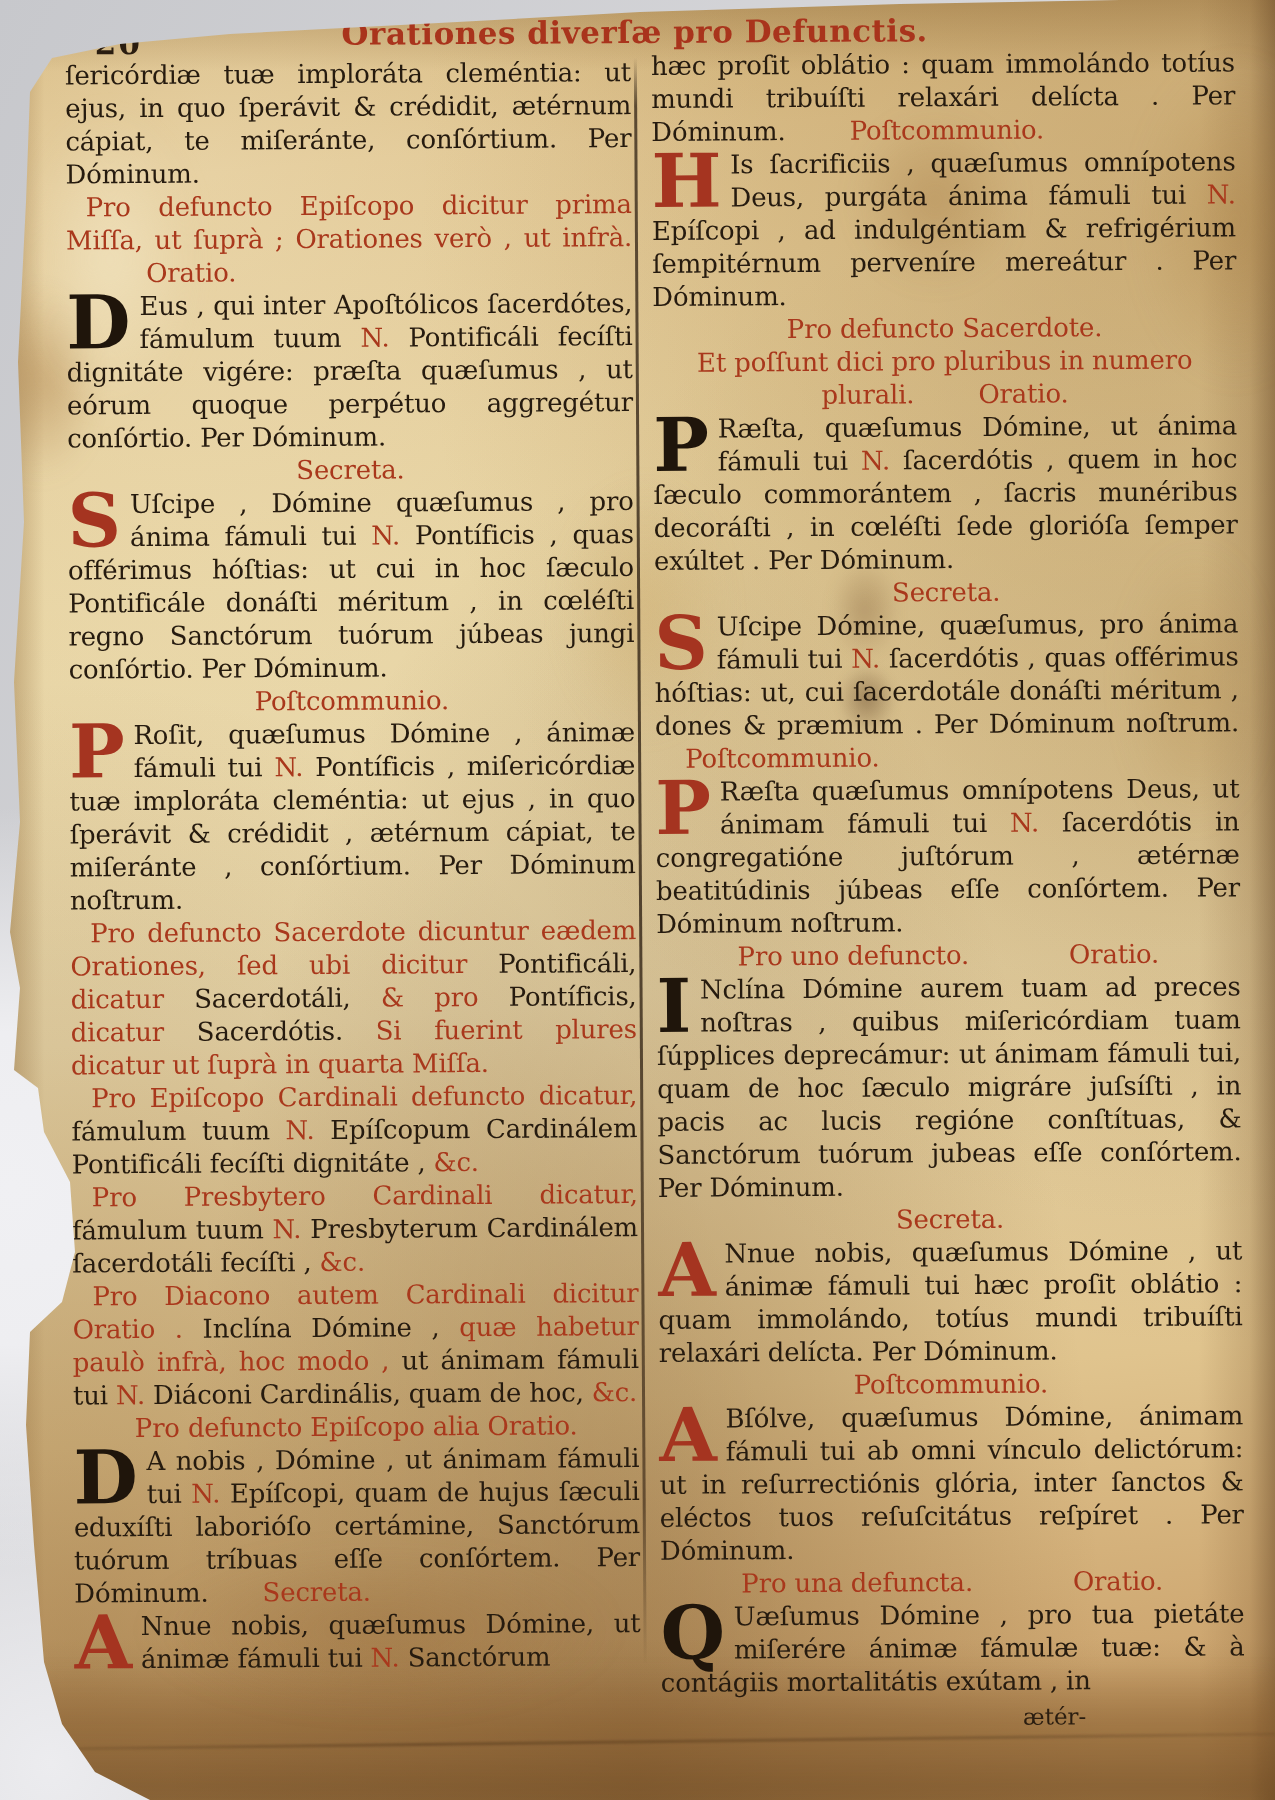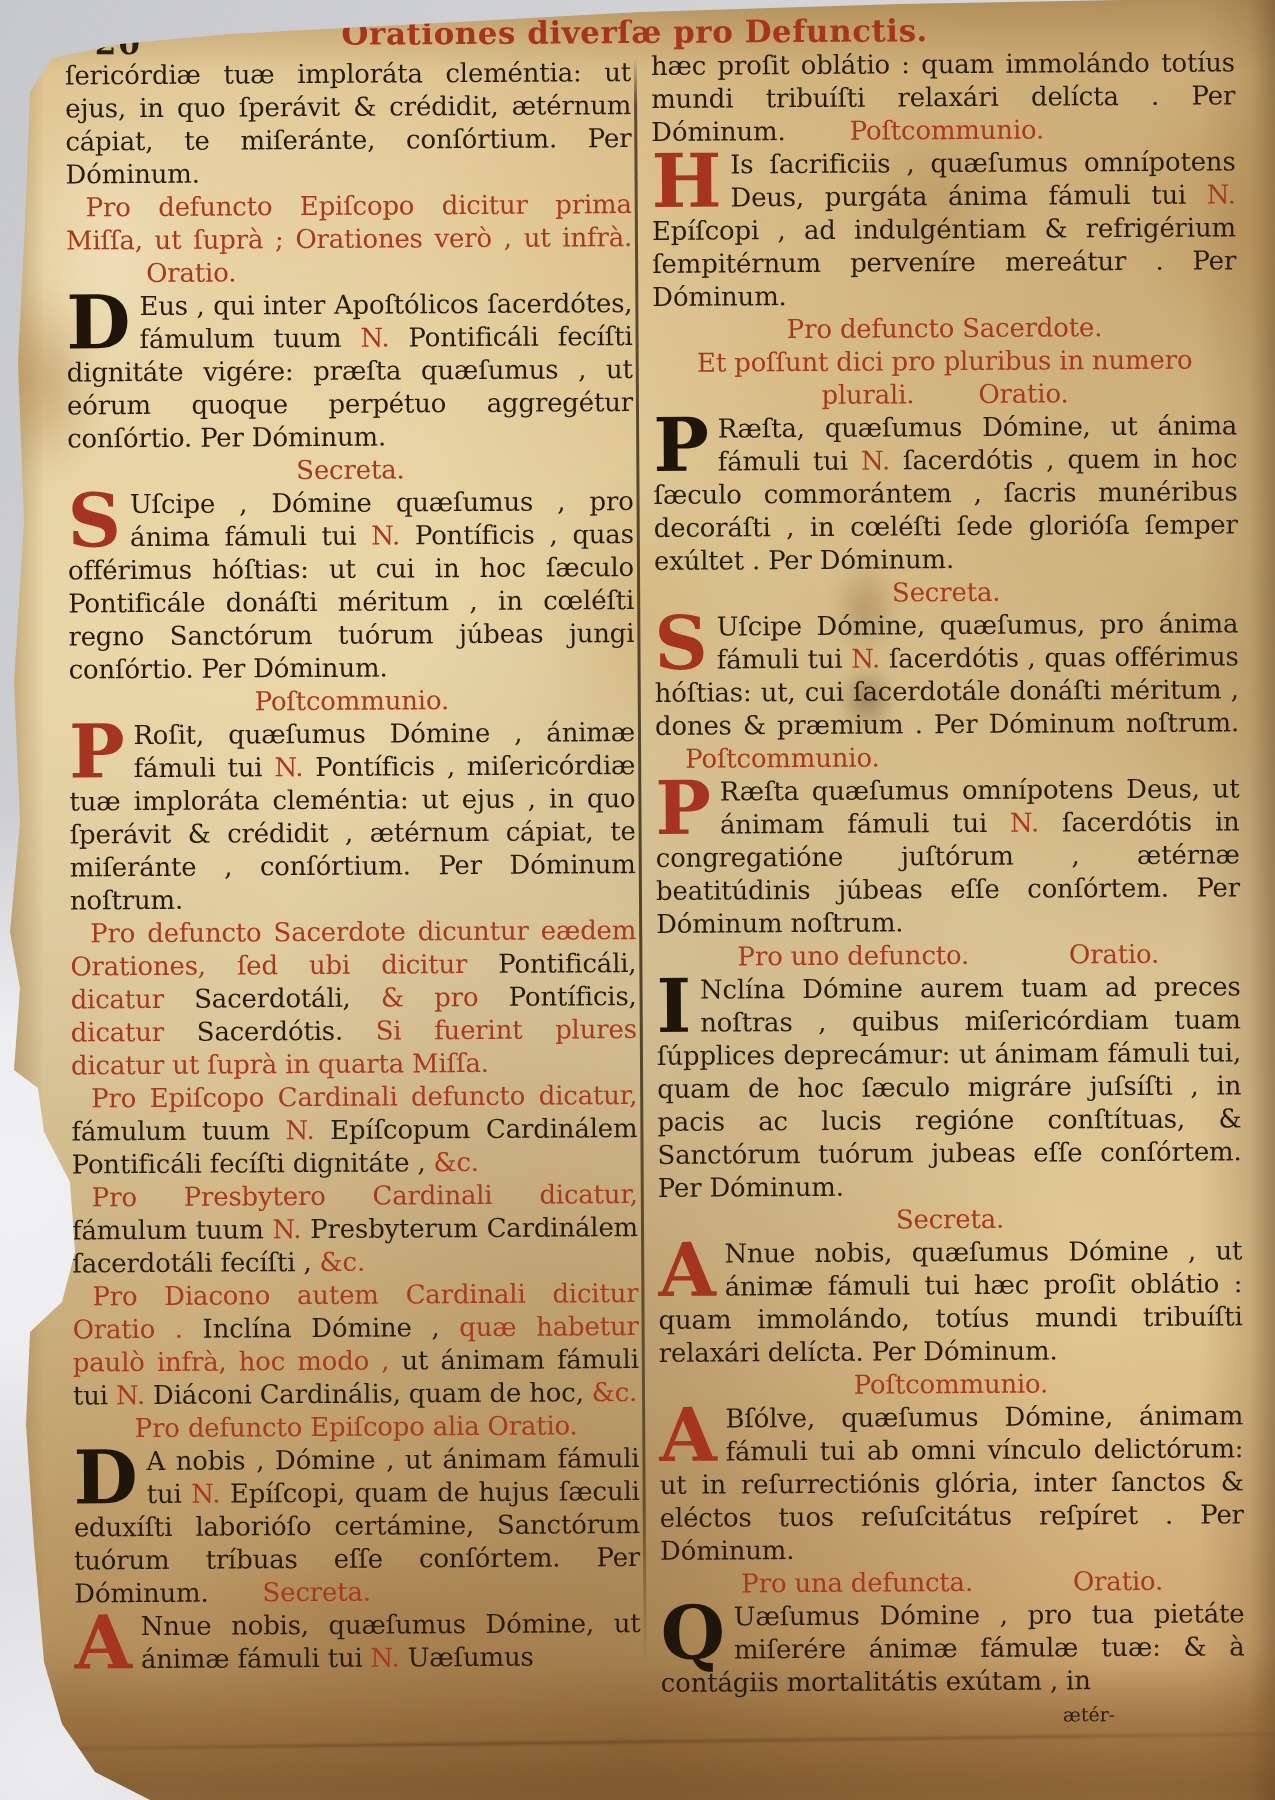--- a/index.html
+++ b/index.html
@@ -58,21 +58,21 @@
   .col-right{left:656px;top:50px;width:584px;}
   .block{margin:0;}
   .block.rubric{text-indent:20px;}
   .block.align-center{text-align:center;text-indent:0;}
   .red{color:#a9381c;}
   .blk{color:#261b0f;}
   .gap{display:inline-block;height:2px;}
   .dropcap{float:left;font-size:74px;line-height:60px;height:62px;padding:2px 9px 0 0;font-weight:bold;}
   .black-cap{color:#1f150b;}
   .red-cap{color:#a53420;}
-  .catchword{position:absolute;left:1018px;top:1706px;font-size:19px;color:#2a1d10;margin-left:40px;}
+  .catchword{position:absolute;left:1018px;top:1706px;font-size:23px;color:#2a1d10;}
 </style>
 </head>
 <body>
 
 <div class="scene">
   <div class="paper">
     <div class="stain s1"></div>
     <div class="stain s2"></div>
     <div class="stain s3"></div>
     <div class="stain s4"></div>
@@ -94,21 +94,21 @@
           <div class="block rubric align-center"><span class="red">Secreta.</span></div>
           <div class="block prayer"><span class="dropcap red-cap">S</span><span class="blk">Uſcipe , Dómine quæſumus , pro ánima fámuli tui </span><span class="red">N.</span><span class="blk"> Pontíficis , quas offérimus hóſtias: ut cui in hoc ſæculo Pontificále donáſti méritum , in cœléſti regno Sanctórum tuórum júbeas jungi conſórtio. Per Dóminum.</span></div>
           <div class="block rubric align-center"><span class="red">Poſtcommunio.</span></div>
           <div class="block prayer"><span class="dropcap red-cap">P</span><span class="blk">Roſit, quæſumus Dómine , ánimæ fámuli tui </span><span class="red">N.</span><span class="blk"> Pontíficis , miſericórdiæ tuæ imploráta cleméntia: ut ejus , in quo ſperávit &amp; crédidit , ætérnum cápiat, te miſeránte , conſórtium. Per Dóminum noſtrum.</span></div>
           <div class="block rubric"><span class="red">Pro defuncto Sacerdote dicuntur eædem Orationes, ſed ubi dicitur </span><span class="blk">Pontificáli, </span><span class="red">dicatur </span><span class="blk">Sacerdotáli, </span><span class="red">&amp; pro </span><span class="blk">Pontíficis, </span><span class="red">dicatur </span><span class="blk">Sacerdótis. </span><span class="red">Si fuerint plures dicatur ut ſuprà in quarta Miſſa.</span></div>
           <div class="block rubric"><span class="red">Pro Epiſcopo Cardinali defuncto dicatur, </span><span class="blk">fámulum tuum </span><span class="red">N.</span><span class="blk"> Epíſcopum Cardinálem Pontificáli fecíſti dignitáte , </span><span class="red">&amp;c.</span></div>
           <div class="block rubric"><span class="red">Pro Presbytero Cardinali dicatur, </span><span class="blk">fámulum tuum </span><span class="red">N.</span><span class="blk"> Presbyterum Cardinálem ſacerdotáli fecíſti , </span><span class="red">&amp;c.</span></div>
           <div class="block rubric"><span class="red">Pro Diacono autem Cardinali dicitur Oratio . </span><span class="blk">Inclína Dómine , </span><span class="red">quæ habetur paulò infrà, hoc modo , </span><span class="blk">ut ánimam fámuli tui </span><span class="red">N.</span><span class="blk"> Diáconi Cardinális, quam de hoc, </span><span class="red">&amp;c.</span></div>
           <div class="block rubric align-center"><span class="red">Pro defuncto Epiſcopo alia Oratio.</span></div>
           <div class="block prayer"><span class="dropcap black-cap">D</span><span class="blk">A nobis , Dómine , ut ánimam fámuli tui </span><span class="red">N.</span><span class="blk"> Epíſcopi, quam de hujus ſæculi eduxíſti laborióſo certámine, Sanctórum tuórum tríbuas eſſe conſórtem. Per Dóminum. </span><span class="gap" style="width: 46px;"></span><span class="red">Secreta.</span></div>
-          <div class="block prayer"><span class="dropcap red-cap">A</span><span class="blk">Nnue nobis, quæſumus Dómine, ut ánimæ fámuli tui </span><span class="red">N.</span><span class="blk"> Uæſumus</span></div>
+          <div class="block prayer"><span class="dropcap red-cap">A</span><span class="blk">Nnue nobis, quæſumus Dómine, ut ánimæ fámuli tui </span><span class="red">N.</span><span class="blk"> Sanctórum</span></div>
         </div>
       <div class="col col-right" id="col-right">
           <div class="block paragraph"><span class="blk">hæc proſit oblátio : quam immolándo totíus mundi tribuíſti relaxári delícta . Per Dóminum. </span><span class="gap" style="width: 56px;"></span><span class="red">Poſtcommunio.</span></div>
           <div class="block prayer"><span class="dropcap red-cap">H</span><span class="blk">Is ſacrificiis , quæſumus omnípotens Deus, purgáta ánima fámuli tui </span><span class="red">N.</span><span class="blk"> Epíſcopi , ad indulgéntiam &amp; refrigérium ſempitérnum perveníre mereátur . Per Dóminum.</span></div>
           <div class="block rubric align-center"><span class="red">Pro defuncto Sacerdote.</span></div>
           <div class="block rubric align-center"><span class="red">Et poſſunt dici pro pluribus in numero plurali.</span><span class="gap" style="width: 64px;"></span><span class="red">Oratio.</span></div>
           <div class="block prayer"><span class="dropcap black-cap">P</span><span class="blk">Ræſta, quæſumus Dómine, ut ánima fámuli tui </span><span class="red">N.</span><span class="blk"> ſacerdótis , quem in hoc ſæculo commorántem , ſacris munéribus decoráſti , in cœléſti ſede glorióſa ſemper exúltet . Per Dóminum.</span></div>
           <div class="block rubric align-center"><span class="red">Secreta.</span></div>
           <div class="block prayer"><span class="dropcap red-cap">S</span><span class="blk">Uſcipe Dómine, quæſumus, pro ánima fámuli tui </span><span class="red">N.</span><span class="blk"> ſacerdótis , quas offérimus hóſtias: ut, cui ſacerdotále donáſti méritum , dones &amp; præmium . Per Dóminum noſtrum. </span><span class="gap" style="width: 30px;"></span><span class="red">Poſtcommunio.</span></div>
           <div class="block prayer"><span class="dropcap red-cap">P</span><span class="blk">Ræſta quæſumus omnípotens Deus, ut ánimam fámuli tui </span><span class="red">N.</span><span class="blk"> ſacerdótis in congregatióne juſtórum , ætérnæ beatitúdinis júbeas eſſe conſórtem. Per Dóminum noſtrum.</span></div>

